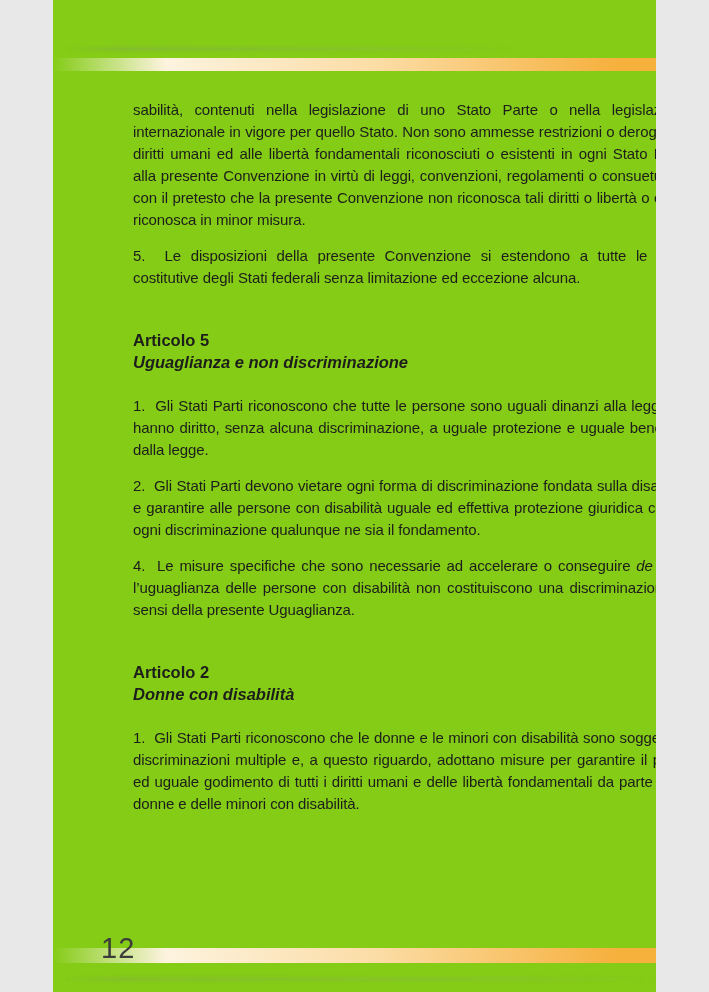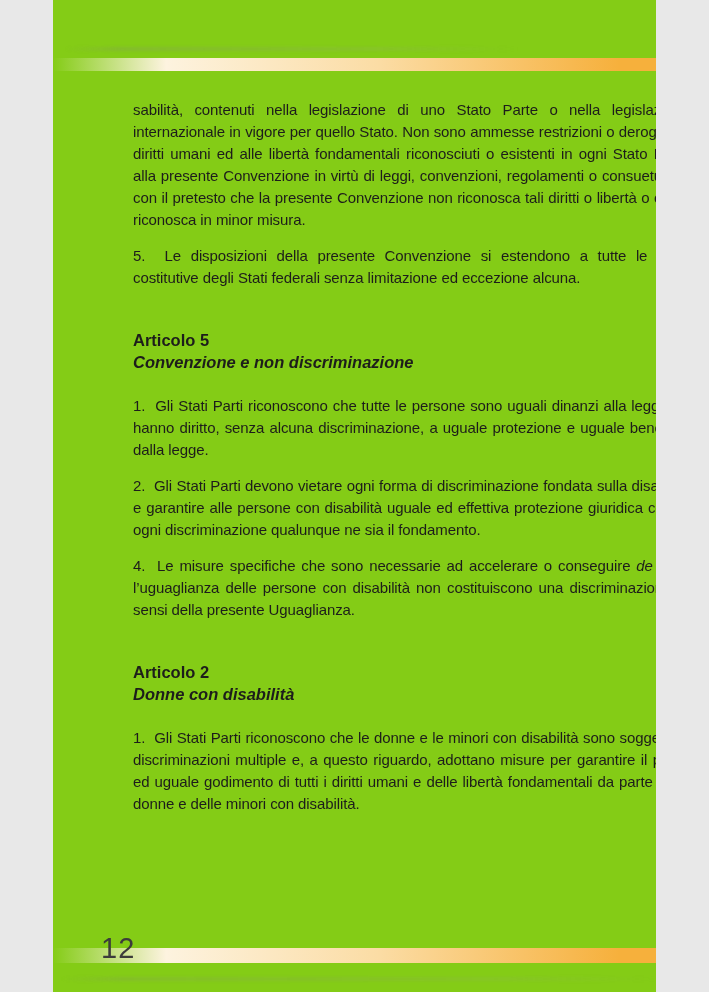--- a/index.html
+++ b/index.html
@@ -115,21 +115,21 @@
   <div class="gradient-bar top-bar"></div>
 
   <main class="text-block">
 
     <p>sabilità, contenuti nella legislazione di uno Stato Parte o nella legislazione internazionale in vigore per quello Stato. Non sono ammesse restrizioni o deroghe ai diritti umani ed alle libertà fondamentali riconosciuti o esistenti in ogni Stato Parte alla presente Convenzione in virtù di leggi, convenzioni, regolamenti o consuetudini, con il pretesto che la presente Convenzione non riconosca tali diritti o libertà o che li riconosca in minor misura.</p>
 
     <p>5.&nbsp; Le disposizioni della presente Convenzione si estendono a tutte le unità costitutive degli Stati federali senza limitazione ed eccezione alcuna.</p>
 
     <div class="article-heading">
       <div class="article-title">Articolo 5</div>
-      <div class="article-subtitle">Convenzione e non discriminazione</div>
+      <div class="article-subtitle">Uguaglianza e non discriminazione</div>
     </div>
 
     <p>1.&nbsp; Gli Stati Parti riconoscono che tutte le persone sono uguali dinanzi alla legge ed hanno diritto, senza alcuna discriminazione, a uguale protezione e uguale beneficio dalla legge.</p>
 
     <p>2.&nbsp; Gli Stati Parti devono vietare ogni forma di discriminazione fondata sulla disabilità e garantire alle persone con disabilità uguale ed effettiva protezione giuridica contro ogni discriminazione qualunque ne sia il fondamento.</p>
 
 
     <p><span>4.&nbsp; Le misure specifiche che sono necessarie ad accelerare o conseguire </span><span class="italic">de sulla</span><span> l’uguaglianza delle persone con disabilità non costituiscono una discriminazione ai sensi della presente Uguaglianza.</span></p>
 
     <div class="article-heading">

